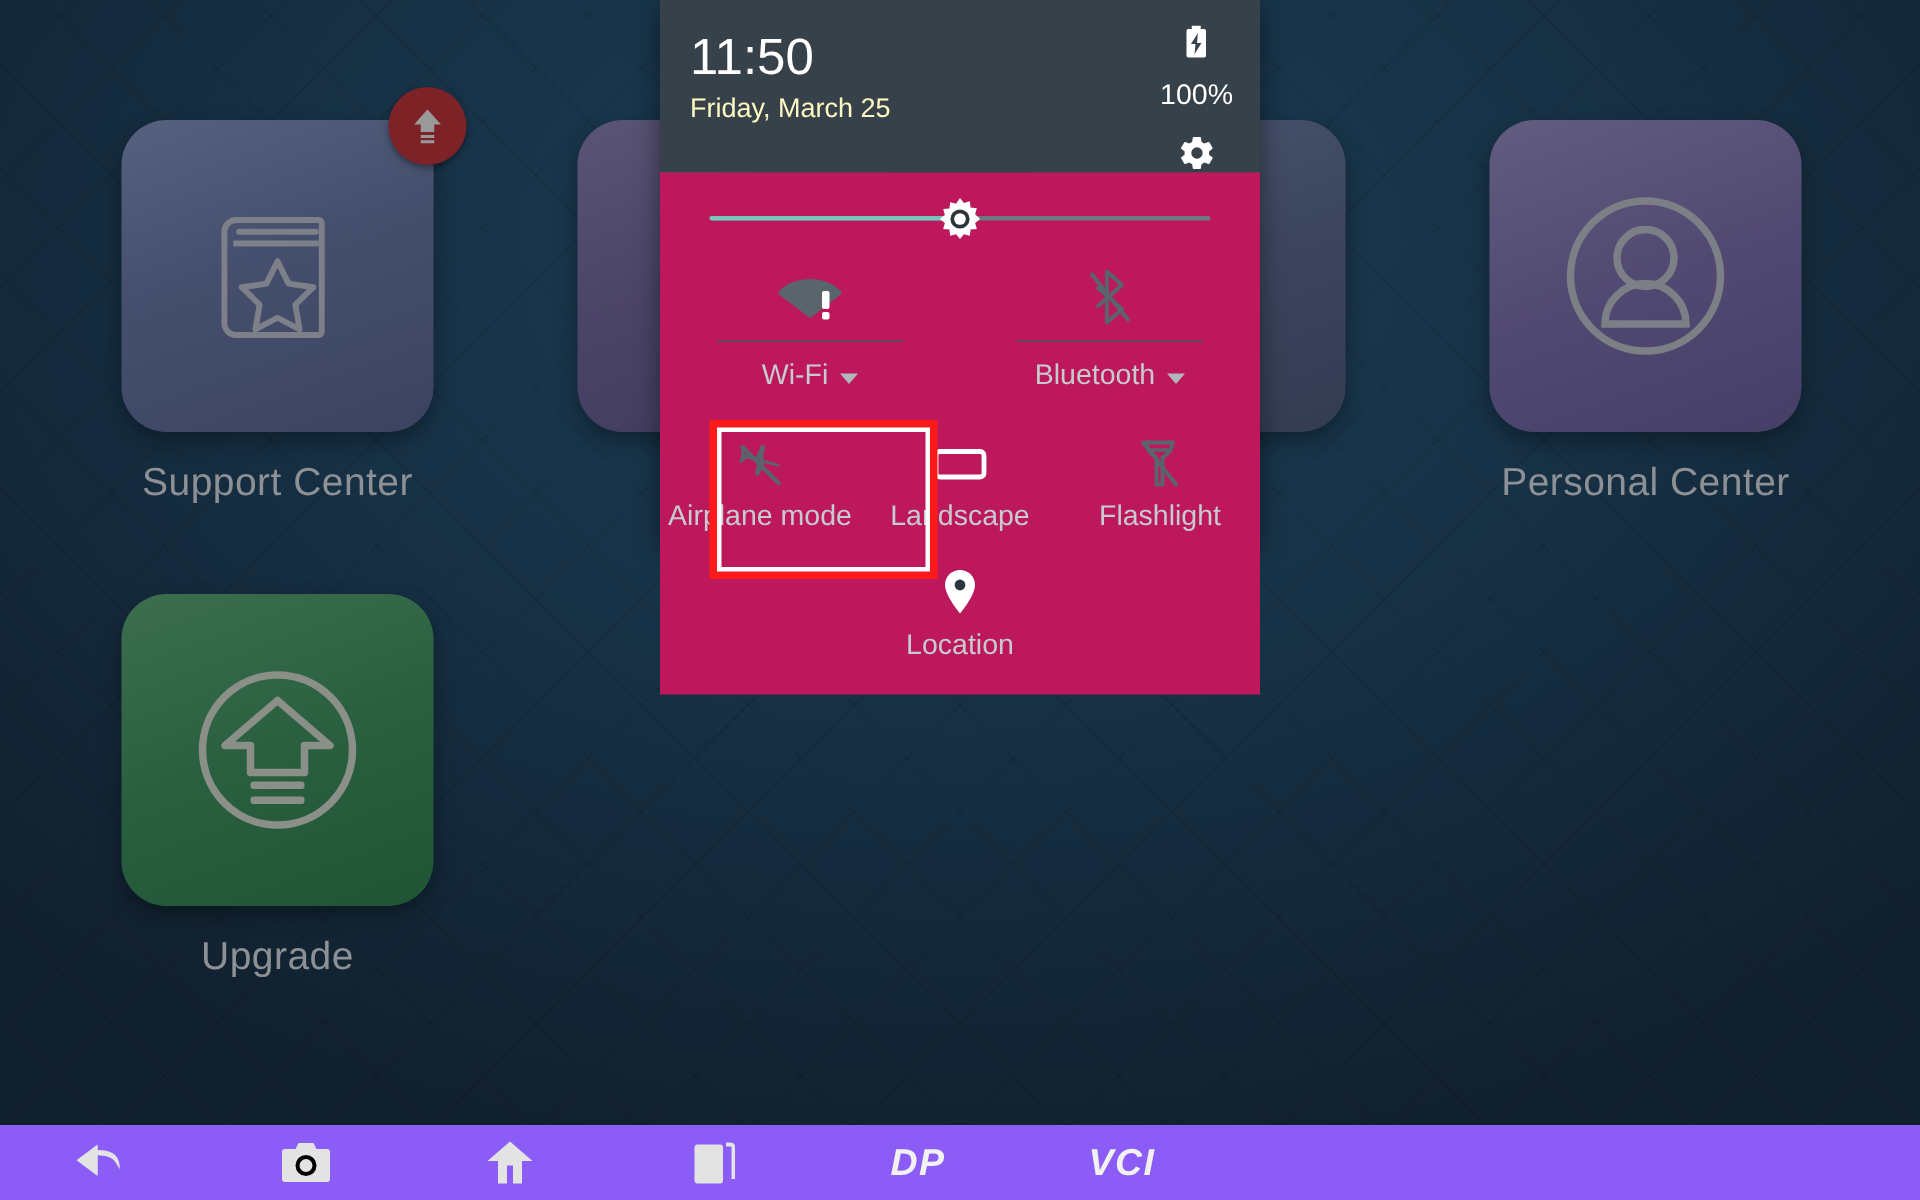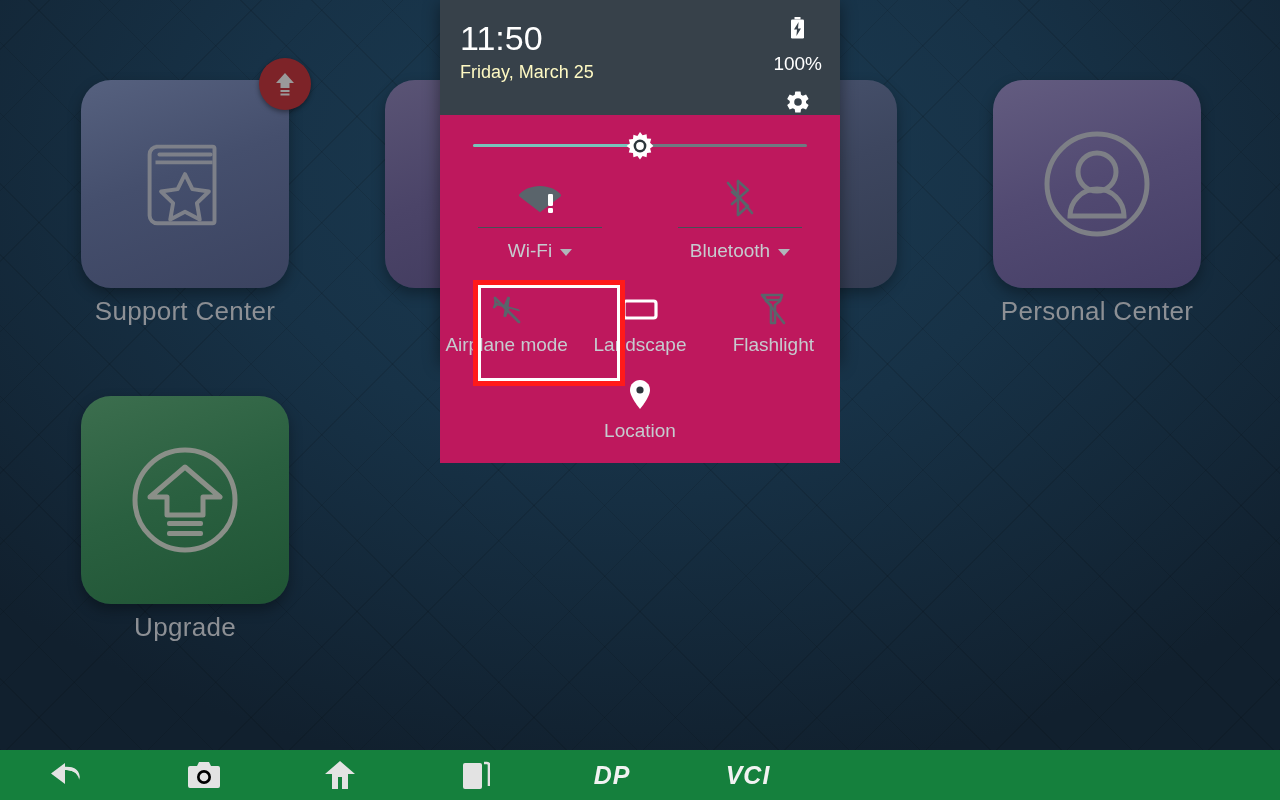--- a/index.html
+++ b/index.html
@@ -32,21 +32,21 @@
     border-radius:30px;
     box-shadow:0 6px 14px rgba(0,0,0,0.32);
     display:flex; align-items:center; justify-content:center;
   }
   .tile-blue   { background:linear-gradient(160deg,#56617f 0%,#454f6d 45%,#3b4360 100%); }
   .tile-purple { background:linear-gradient(160deg,#5a5475 0%,#4b4468 48%,#403a5d 100%); }
   .tile-purple2{ background:linear-gradient(160deg,#635c80 0%,#524a72 48%,#453e66 100%); }
   .tile-slate  { background:linear-gradient(160deg,#4a5570 0%,#3d465f 48%,#343c52 100%); }
   .tile-green  { background:linear-gradient(160deg,#3c6e4e 0%,#2a6040 48%,#1f5434 100%); }
   .app-label {
-    margin-top:8px;
+    margin-top:18px;
     font-size:26px;
     color:#8d9095;
     letter-spacing:.3px;
     white-space:nowrap;
   }
   .badge {
     position:absolute; top:-22px; right:-22px;
     width:52px; height:52px; border-radius:50%;
     background:#7d2328;
     display:flex; align-items:center; justify-content:center;
@@ -137,21 +137,21 @@
   }
   #wifi-highlight::after {
     content:"";
     position:absolute; left:0; top:0; right:0; bottom:0;
     border:3px solid #ffffff;
   }
 
   
   #navbar {
     position:absolute; left:0; bottom:0; width:1280px; height:50px;
-    background:#15803d;
+    background:#8b5cf6;
     display:flex; align-items:center;
     z-index:30;
   }
   .nav-btn {
     width:136px; text-align:center;
     display:flex; align-items:center; justify-content:center;
   }
   .nav-logo {
     font-size:25px; font-weight:bold; font-style:italic; color:#f2f2f2;
     letter-spacing:1px;

